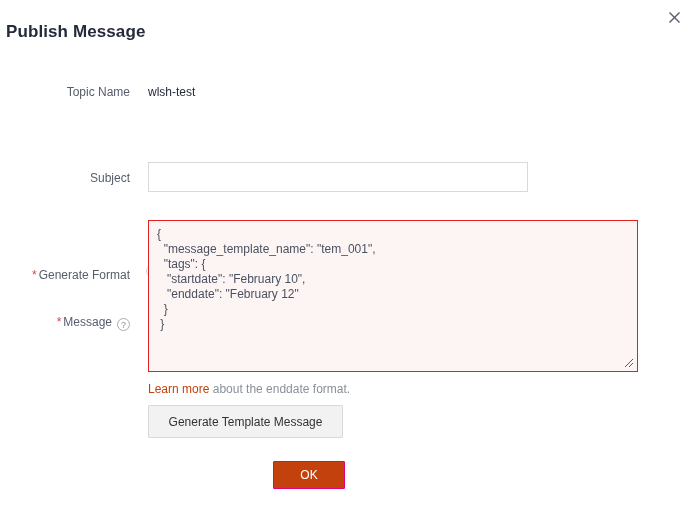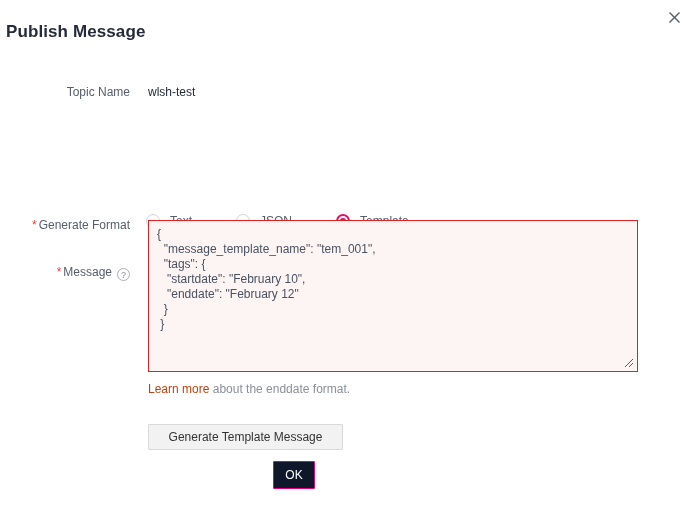--- a/index.html
+++ b/index.html
@@ -225,34 +225,34 @@
     border-radius: 1px;
   }
   .btn-secondary {
     border: 1px solid #d9d9d9;
     background: #f2f2f2;
     color: #333333;
   }
   .btn-generate {
     position: absolute;
     left: 148px;
-    top: 424px;
+    top: 405px;
     width: 195px;
-    height: 26px;
+    height: 33px;
   }
   .footer-buttons {
     position: absolute;
     left: 273px;
     top: 461px;
     display: flex;
   }
   .btn-ok {
-    width: 42px;
+    width: 72px;
     height: 28px;
-    background: #0f172a;
+    background: #c2410c;
     border: 1px solid #e6007e;
     color: #ffffff;
     margin-right: 11px;
   }
   .btn-cancel {
     width: 78px;
     height: 28px;
   }
 </style>
 </head>
@@ -269,20 +269,24 @@
 
   <div class="dialog-title">Publish Message</div>
 
   <div class="form">
 
     <div class="row row-topic">
       <div class="label">Topic Name</div>
       <div class="static-value">wlsh-test</div>
     </div>
 
+    <div class="row row-subject">
+      <div class="label">Subject</div>
+      <input class="text-input" type="text" placeholder="" style="">
+    </div>
 
     <div class="row row-format">
       <div class="label"><span class="req">*</span><span>Generate Format</span></div>
       <div class="radio-group">
         <div class="radio-opt">
           <span class="radio-mark"></span>
           <span class="radio-label">Text</span>
         </div>
         <div class="radio-opt">
           <span class="radio-mark"></span>

